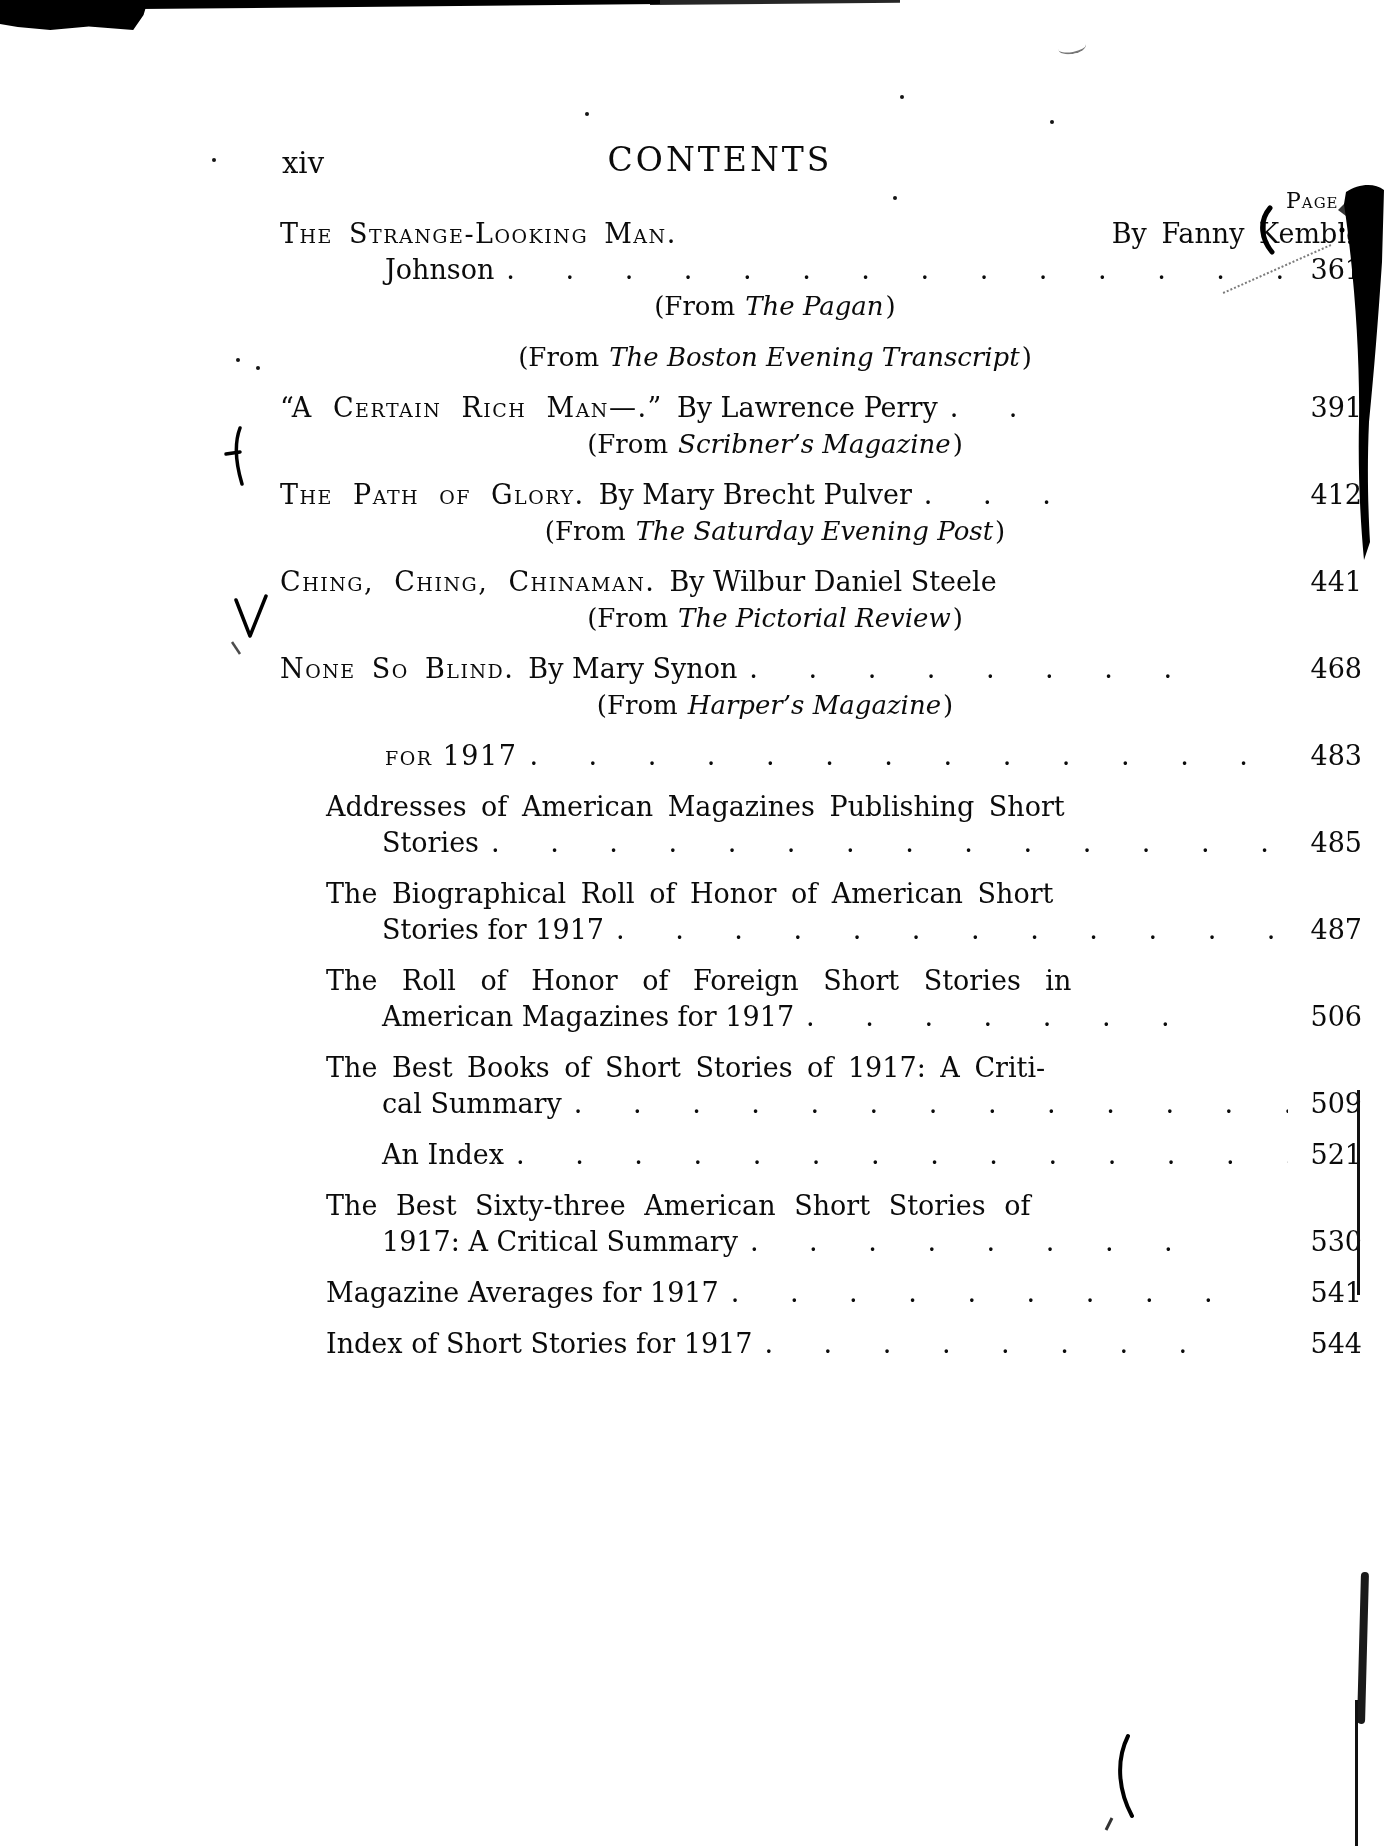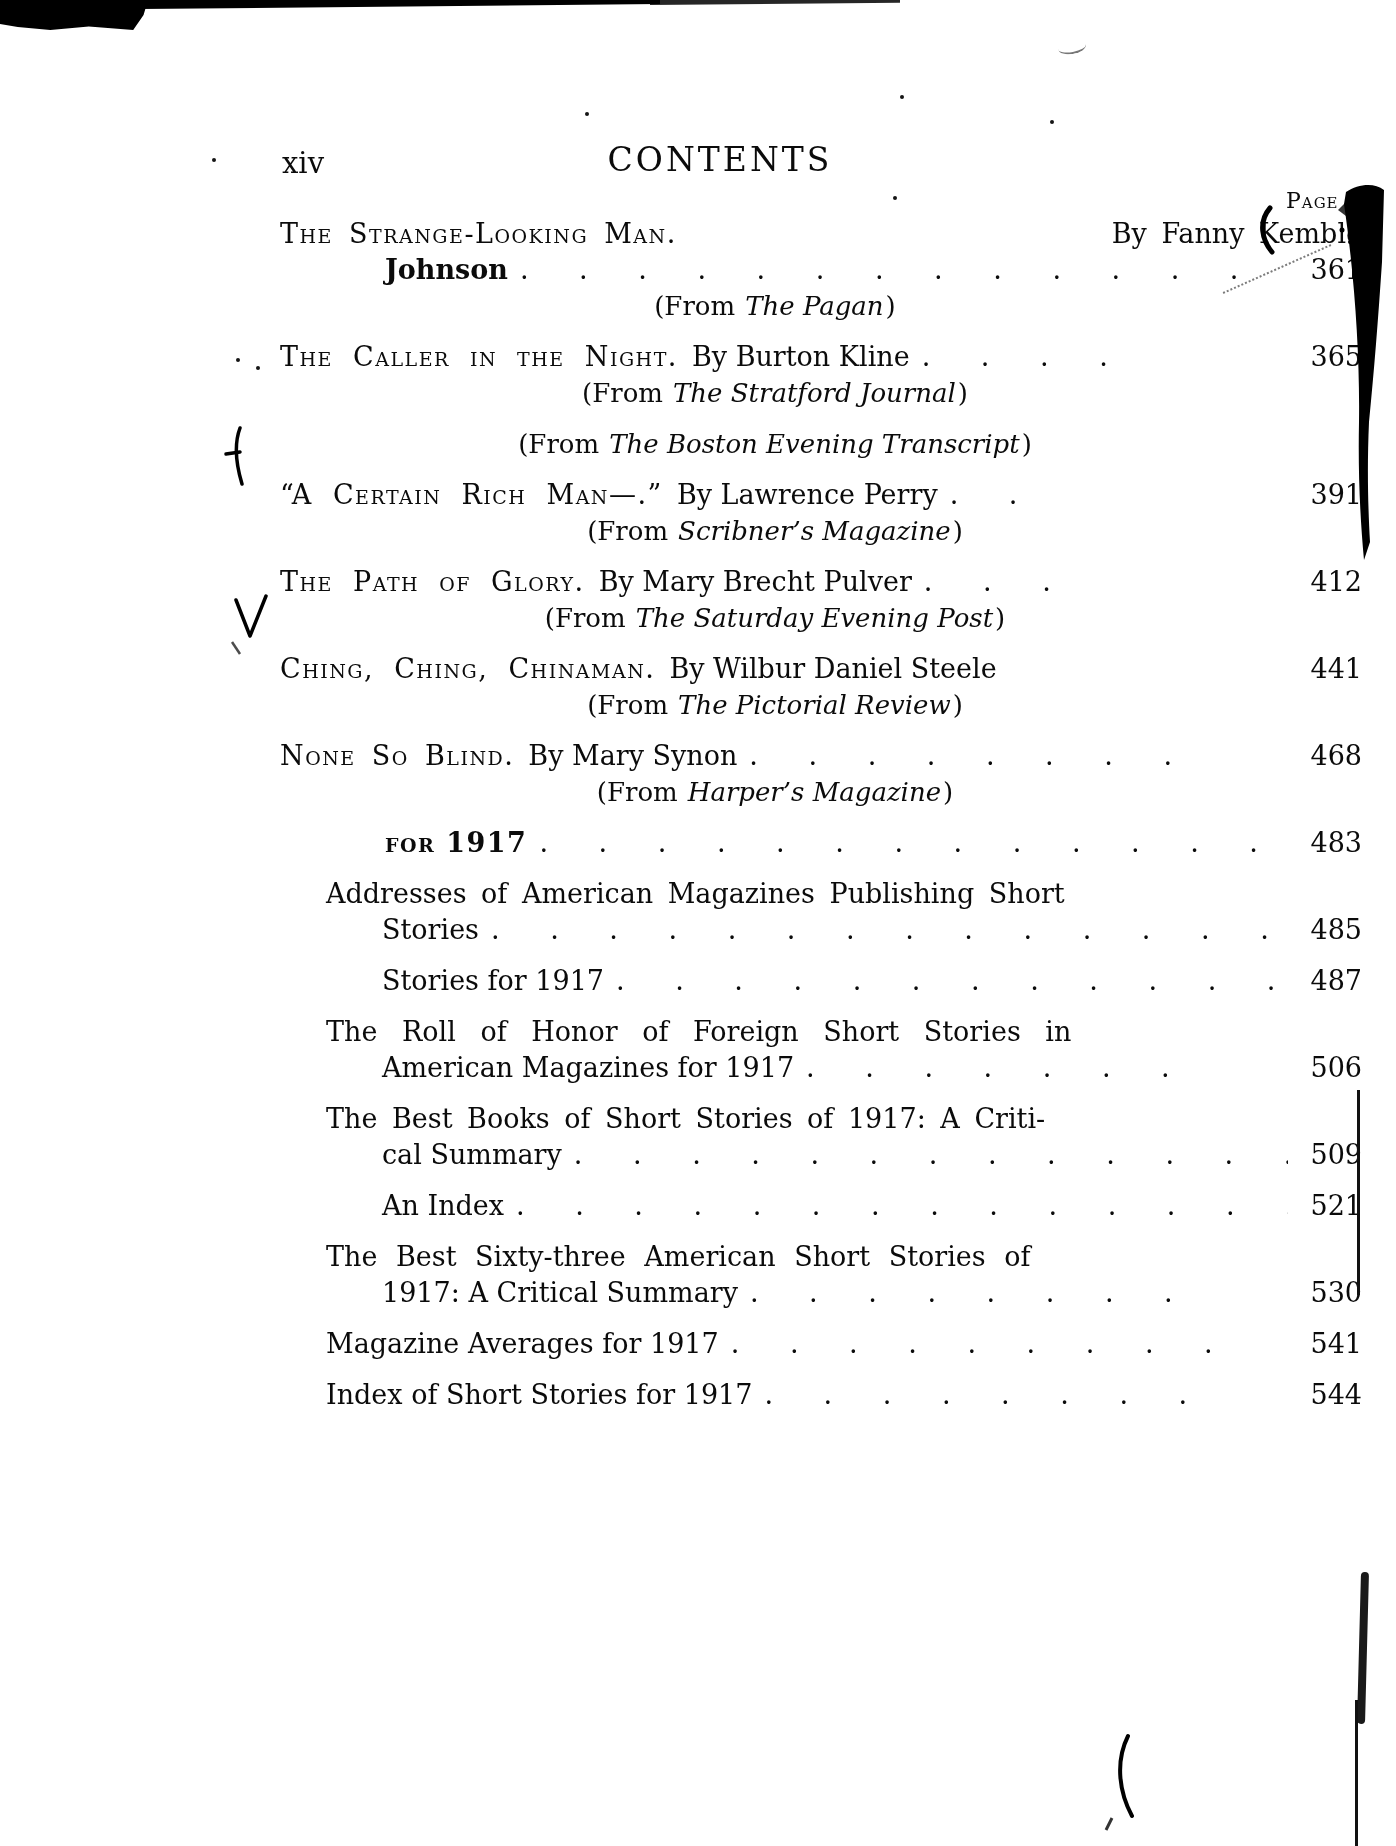--- a/index.html
+++ b/index.html
@@ -18,21 +18,21 @@
   
   .content{position:absolute;top:216px;left:280px;width:1082px;}
   .entry{margin-bottom:15px;}
   .line{display:flex;align-items:baseline;line-height:36px;white-space:nowrap;}
   .sc{font-variant:small-caps;letter-spacing:1.5px;}
   .by{margin-left:14px;}
   .sp{flex:1 1 auto;}
   .dots{flex:1 1 auto;min-width:0;overflow:hidden;white-space:nowrap;
     letter-spacing:21px;margin-left:12px;}
   .pg{flex:0 0 74px;text-align:right;}
-  .carry{padding-left:105px;font-weight:bold;}
+  .carry{padding-left:105px;}
   .src{width:990px;text-align:center;line-height:36px;font-size:26px;}
   .src i{margin-left:10px;margin-right:2px;}
   .il1{padding-left:46px;}
   .il2{padding-left:102px;}
   .w6{word-spacing:6px;}
   .w10{word-spacing:10px;}
   .w16{word-spacing:16px;}
   .w24{word-spacing:24px;}
   
   .art{position:absolute;}
@@ -70,31 +70,20 @@
     <div class="line">
       <span class="carry">Johnson</span>
       <span class="dots">. . . . . . . . . . . . . .</span>
       <span class="pg">361</span>
     </div>
     <div class="src">
       <span>(From</span><i>The Pagan</i><span>)</span>
     </div>
   </div>
 
-  <div class="entry">
-    <div class="line">
-      <span class="sc w10">The Caller in the Night.</span>
-      <span class="by">By Burton Kline</span>
-      <span class="dots">. . . .</span>
-      <span class="pg">365</span>
-    </div>
-    <div class="src">
-      <span>(From</span><i>The Stratford Journal</i><span>)</span>
-    </div>
-  </div>
 
   <div class="entry">
     <div class="src">
       <span>(From</span><i>The Boston Evening Transcript</i><span>)</span>
     </div>
   </div>
 
   <div class="entry">
     <div class="line">
       <span class="sc w10">“A Certain Rich Man—.”</span>
@@ -156,20 +145,23 @@
         <span class="il1 w6">Addresses of American Magazines Publishing Short</span>
       </div>
     <div class="line">
       <span class="il2">Stories</span>
       <span class="dots">. . . . . . . . . . . . . . . .</span>
       <span class="pg">485</span>
     </div>
   </div>
 
   <div class="entry">
+    <div class="line">
+        <span class="il1 w6">The Biographical Roll of Honor of American Short</span>
+      </div>
     <div class="line">
       <span class="il2">Stories for 1917</span>
       <span class="dots">. . . . . . . . . . . . .</span>
       <span class="pg">487</span>
     </div>
   </div>
 
   <div class="entry">
     <div class="line">
         <span class="il1 w16">The Roll of Honor of Foreign Short Stories in</span>

